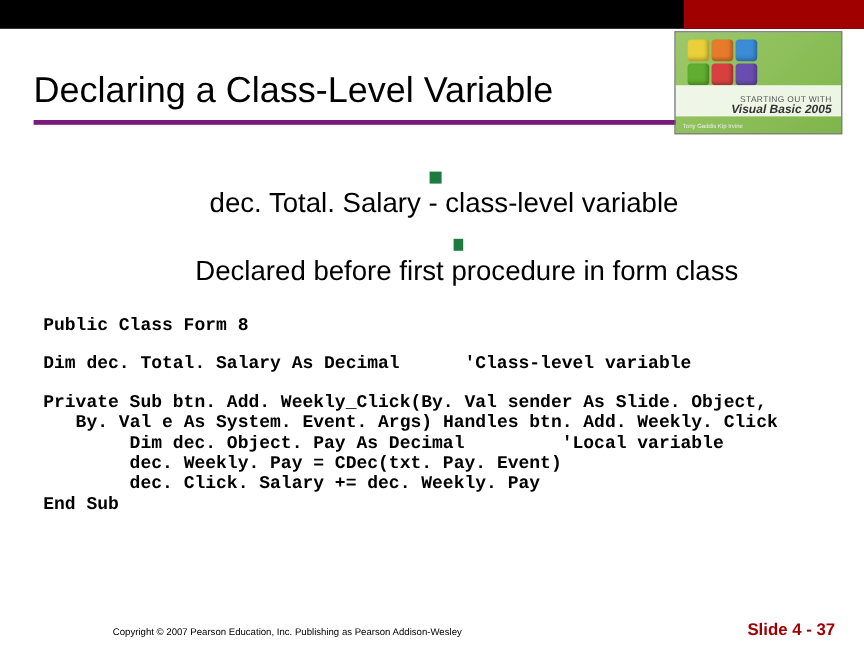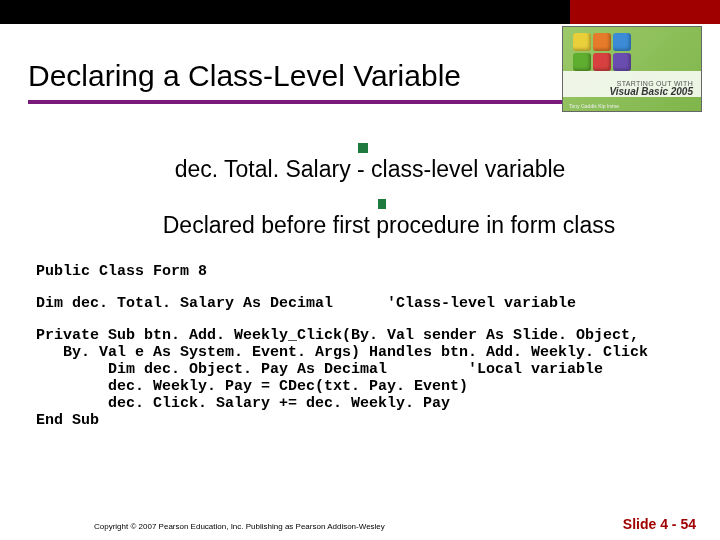--- a/index.html
+++ b/index.html
@@ -84,16 +84,16 @@
 <span class="gap"></span><span>Dim dec. Total. Salary As Decimal      'Class-level variable</span>
 <span class="gap"></span><span>Private Sub btn. Add. Weekly_Click(By. Val sender As Slide. Object,</span>
 <span>   By. Val e As System. Event. Args) Handles btn. Add. Weekly. Click</span>
 <span>        Dim dec. Object. Pay As Decimal         'Local variable</span>
 <span>        dec. Weekly. Pay = CDec(txt. Pay. Event)</span>
 <span>        dec. Click. Salary += dec. Weekly. Pay</span>
 <span>End Sub</span></div>
 
   <div class="footer">
     <div class="copy">Copyright © 2007 Pearson Education, Inc. Publishing as Pearson Addison-Wesley</div>
-    <div class="slidenum">Slide 4 - 54</div>
+    <div class="slidenum">Slide 4 - 37</div>
   </div>
 
 </div>
 
 </body></html>

